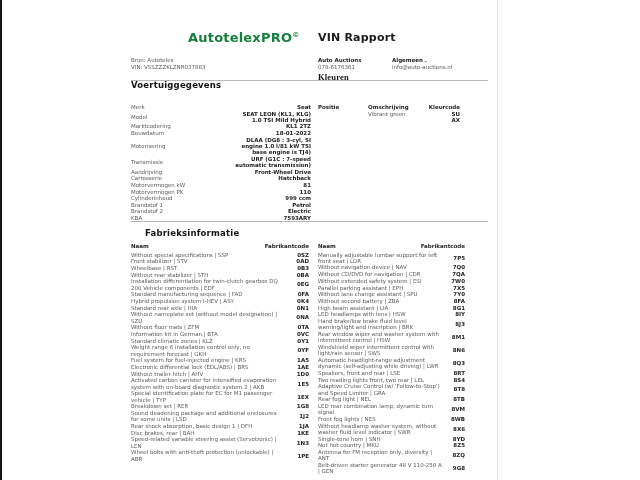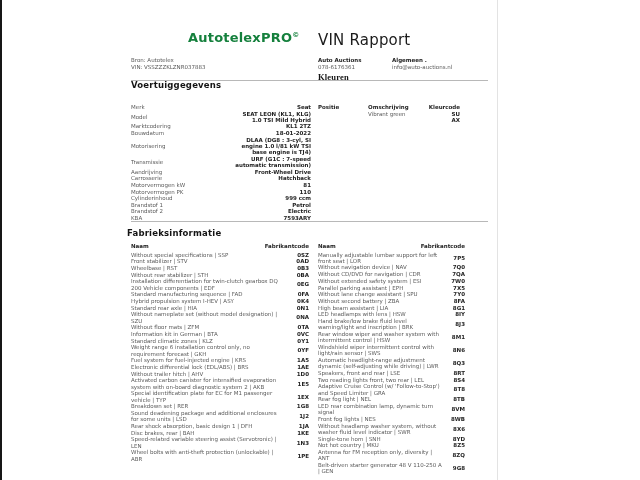--- a/index.html
+++ b/index.html
@@ -6,36 +6,36 @@
   body{
     width:640px;height:480px;background:#ffffff;position:relative;overflow:hidden;
     font-family:"DejaVu Sans", sans-serif;color:#474747;
     -webkit-font-smoothing:antialiased;
   }
   .edge-left{position:absolute;left:0;top:0;width:2px;height:480px;background:#161616;}
   .edge-right{position:absolute;left:497px;top:0;width:1px;height:480px;background:#e3e3e3;}
 
   .brand{position:absolute;left:145px;top:30px;font-size:13px;font-weight:bold;color:#15803d;letter-spacing:.2px;margin-left:43px;}
   .brand sup{font-size:7px;}
-  .doc-title{position:absolute;left:318px;top:31px;font-size:15px;font-weight:normal;color:#1b1b1b;letter-spacing:.2px;}
+  .doc-title{position:absolute;left:318px;top:31px;font-size:11px;font-weight:bold;color:#1b1b1b;letter-spacing:.2px;}
 
   .small{font-size:5.5px;line-height:7px;color:#5a5a5a;}
   .contact-left{position:absolute;left:131px;top:57px;}
   .contact-mid{position:absolute;left:318px;top:57px;}
   .contact-right{position:absolute;left:392px;top:57px;}
   .b{font-weight:bold;color:#242424;}
 
   .hr{position:absolute;left:131px;width:357px;border-top:1px solid #b8b8b8;height:0;}
   .hr1{top:80px;}
   .hr2{top:221px;}
 
   .sec{position:absolute;margin:0;font-size:8.5px;font-weight:bold;color:#141414;letter-spacing:.2px;}
   .sec-veh{left:131px;top:80px;}
   .sec-kleur{left:318px;top:72px;font-family:Liberation Serif, serif;}
-  .sec-fab{left:127px;top:228px;}
+  .sec-fab{left:145px;top:228px;}
 
   .veh-table{position:absolute;left:131px;top:104px;width:180px;}
   .spec-row{display:flex;justify-content:space-between;align-items:center;margin-bottom:.3px;}
   .spec-label{font-size:5.5px;line-height:6.3px;color:#5a5a5a;white-space:nowrap;}
   .spec-value{font-size:5.5px;line-height:6.3px;font-weight:bold;color:#242424;text-align:right;max-width:78px;}
 
   .kleuren-table{position:absolute;left:318px;top:104px;width:142px;font-size:5.5px;line-height:6.5px;}
   .kleuren-head,.kleuren-row{display:grid;grid-template-columns:50px 1fr 40px;}
   .kleuren-head span{font-weight:bold;color:#242424;}
   .kleuren-head span:last-child,.kleuren-row .kcode{text-align:right;}

